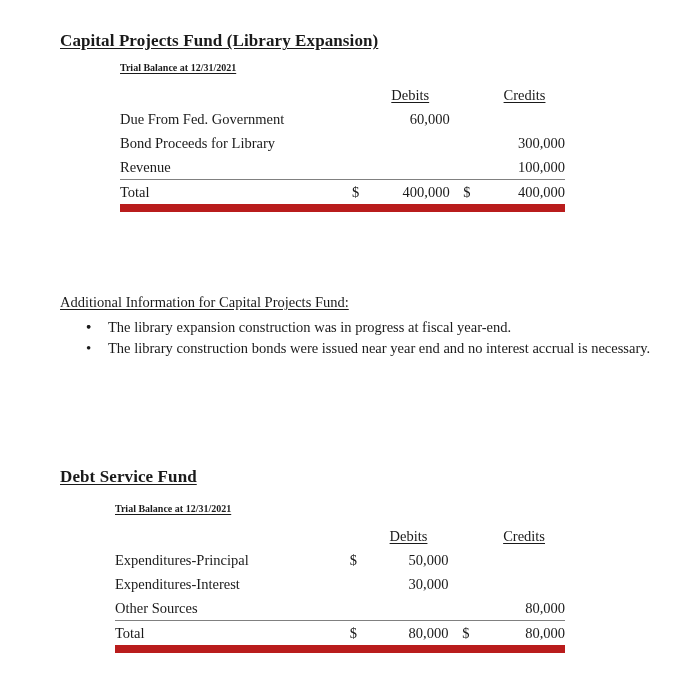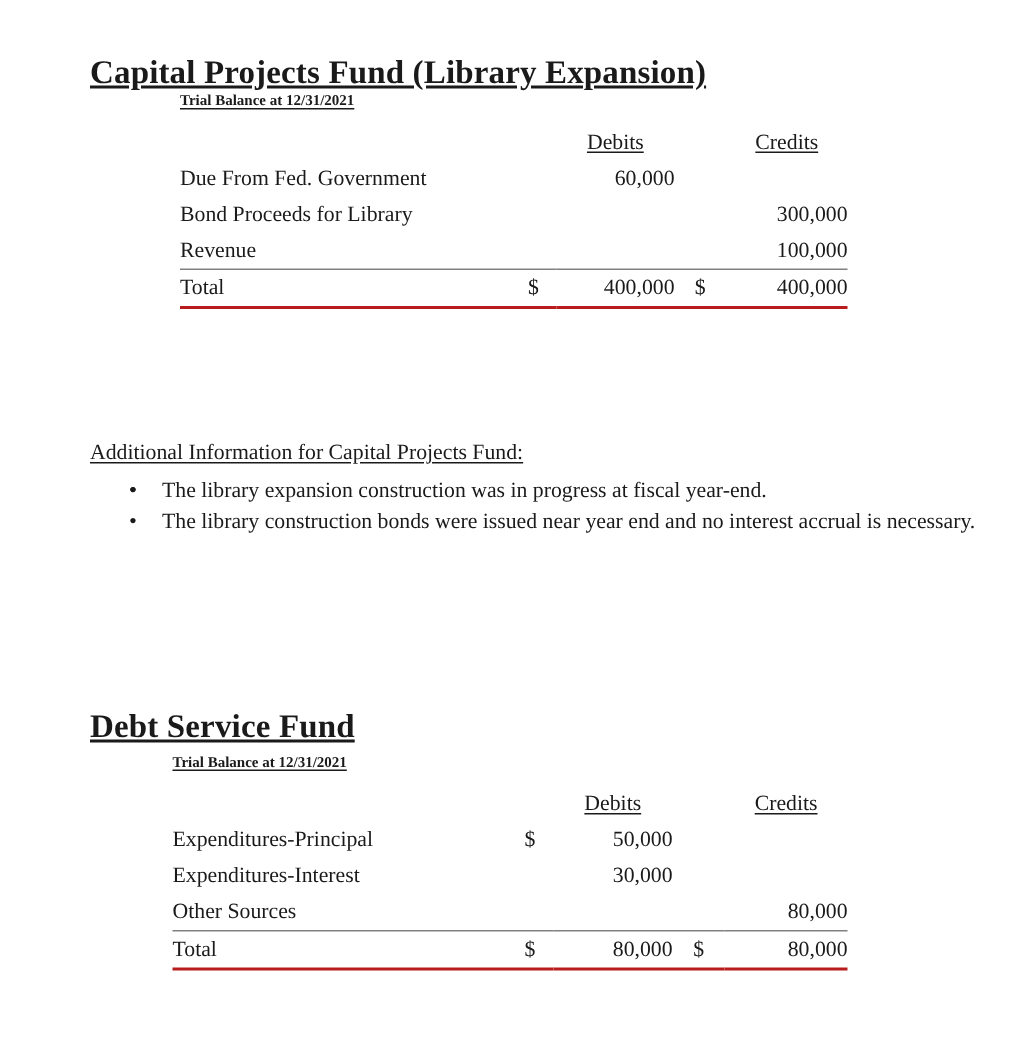--- a/index.html
+++ b/index.html
@@ -18,21 +18,21 @@
 
   .page {
     position: relative;
     width: 687px;
     height: 700px;
   }
 
   
   .fund-title {
     position: absolute;
-    font-size: 22px;
+    font-size: 17px;
     font-weight: bold;
     text-decoration: underline;
     text-underline-offset: 2px;
     letter-spacing: 0.1px;
     white-space: nowrap;
     font-family: Liberation Serif, serif;
   }
   #fund-title-cpf { left: 60px; top: 20px; }
   #fund-title-dsf { left: 60px; top: 456px; }
 
@@ -81,21 +81,21 @@
     font-size: 14.5px;
   }
 
   td.label   { text-align: left; padding-left: 8px; white-space: nowrap; }
   td.sign    { text-align: center; }
   td.amount  { text-align: right; padding-right: 1px; }
 
   
   tr.total-row td { border-top: 1px solid #808080; }
   
-  tr.total-row td { border-bottom: 2px solid #b91c1c; }
+  tr.total-row td { border-bottom: 8px solid #b91c1c; }
 
   
   .addl {
     position: absolute;
     left: 60px;
     top: 294px;
     width: 600px;
     font-size: 14.5px;
   }
   .addl-title {

